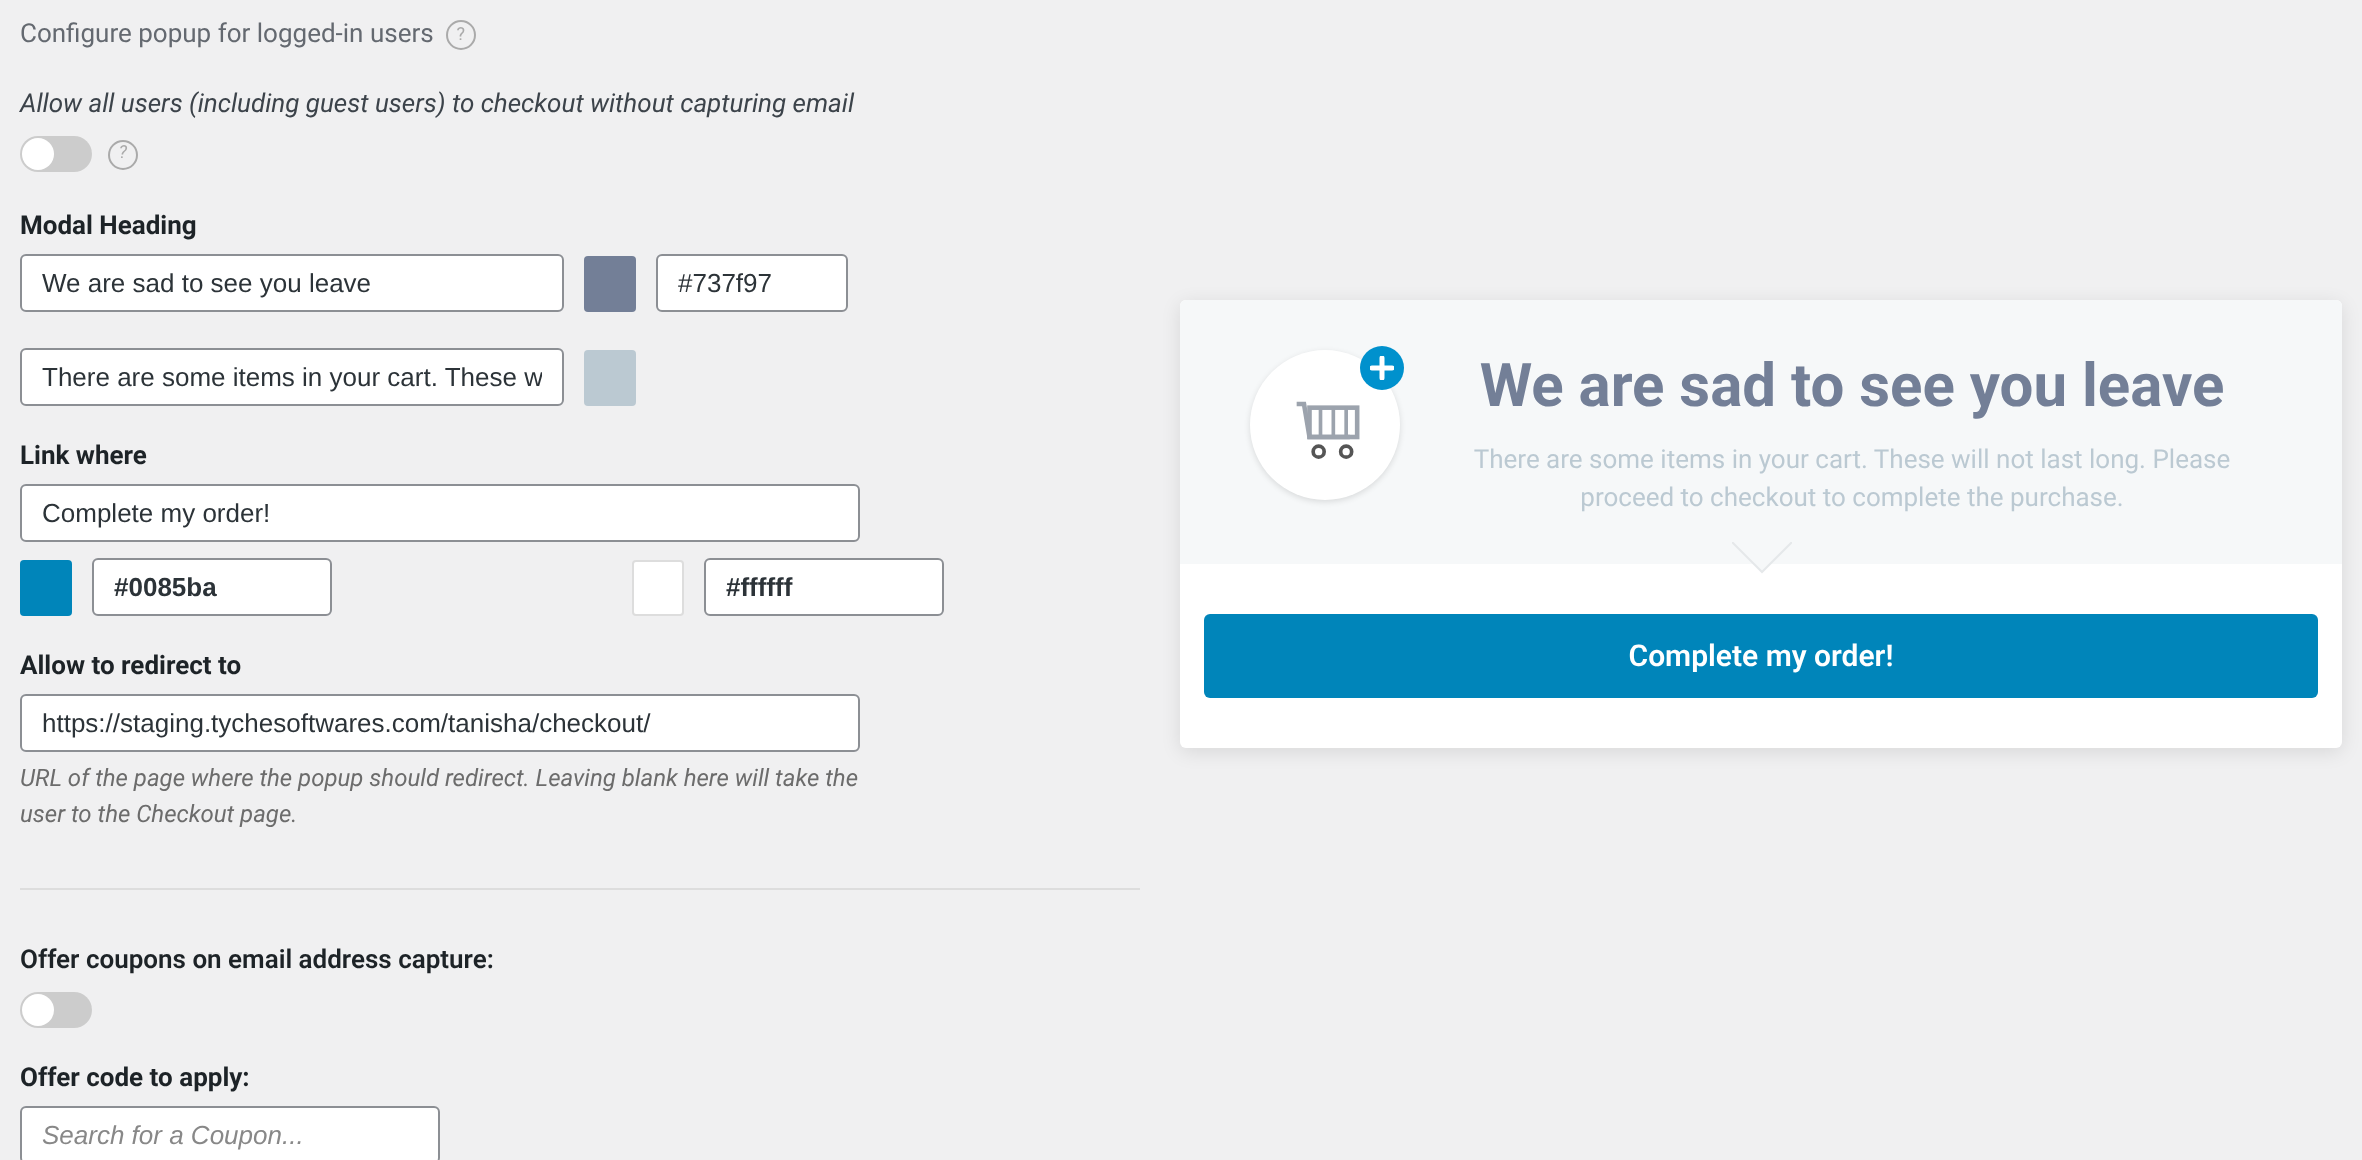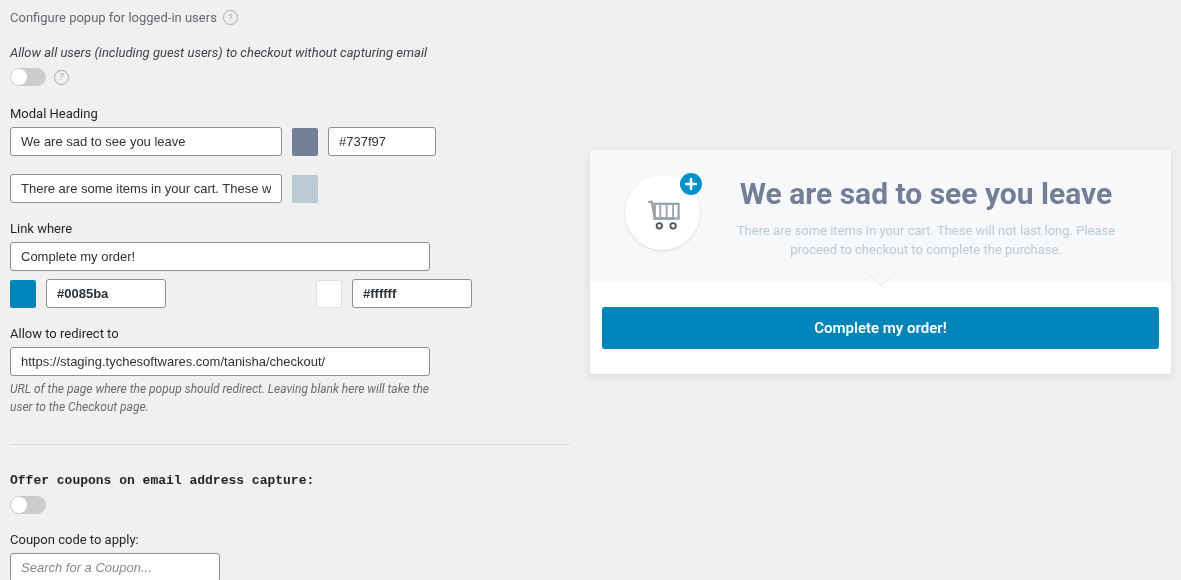--- a/index.html
+++ b/index.html
@@ -69,42 +69,42 @@
       background: #fff;
       border-radius: 50%;
       top: 1px;
       left: 1px;
     }
     .field-group {
       margin-bottom: 18px;
     }
     .field-label {
       color: #1d2327;
-      font-weight: 400;
+      font-weight: 700;
       margin-bottom: 6px;
     }
     .field-row {
       display: flex;
       gap: 10px;
       align-items: center;
     }
     input[type="text"] {
       padding: 6px 10px;
       border: 1px solid #8c8f94;
       border-radius: 3px;
       font-size: 13px;
       background: #fff;
       color: #2c3338;
     }
     input[type="text"]::placeholder {
       color: #888;
       font-style: italic;
     }
     .text-input-270 { width: 272px; }
-    .text-input-96 { width: 108px; }
+    .text-input-96 { width: 96px; }
     .text-input-120 { width: 120px; font-weight: bold; }
     .text-input-420 { width: 420px; }
     .text-input-210 { width: 210px; }
     .swatch {
       width: 26px;
       height: 28px;
       border-radius: 2px;
       flex: 0 0 26px;
     }
     .swatch-heading { background: #737f97; }
@@ -122,21 +122,20 @@
     hr {
       border: none;
       border-top: 1px solid #ddd;
       margin: 28px 0;
       max-width: 560px;
     }
     .offer-label {
       color: #1d2327;
       font-weight: 600;
       margin-bottom: 8px;
-      font-family: Liberation Mono, monospace;
     }
 
     
     .preview-modal {
       background: #fff;
       border-radius: 3px;
       box-shadow: 0 2px 10px rgba(0,0,0,.1);
       position: relative;
       padding-bottom: 25px;
     }
@@ -286,21 +285,21 @@
     </div>
 
     <hr>
 
     <div class="field-group">
       <div class="offer-label">Offer coupons on email address capture:</div>
       <div class="toggle"></div>
     </div>
 
     <div class="field-group">
-      <div class="field-label">Coupon code to apply:</div>
+      <div class="field-label">Offer code to apply:</div>
       <input type="text" class="text-input-210" placeholder="Search for a Coupon..." style="">
     </div>
 
   </div>
 
   <div class="right-col">
     <div class="preview-modal">
       <div class="preview-close">
         <svg viewBox="0 0 10 10">
             <path d="M1 1 L9 9 M9 1 L1 9" stroke="#fff" stroke-width="2" stroke-linecap="round"></path>

